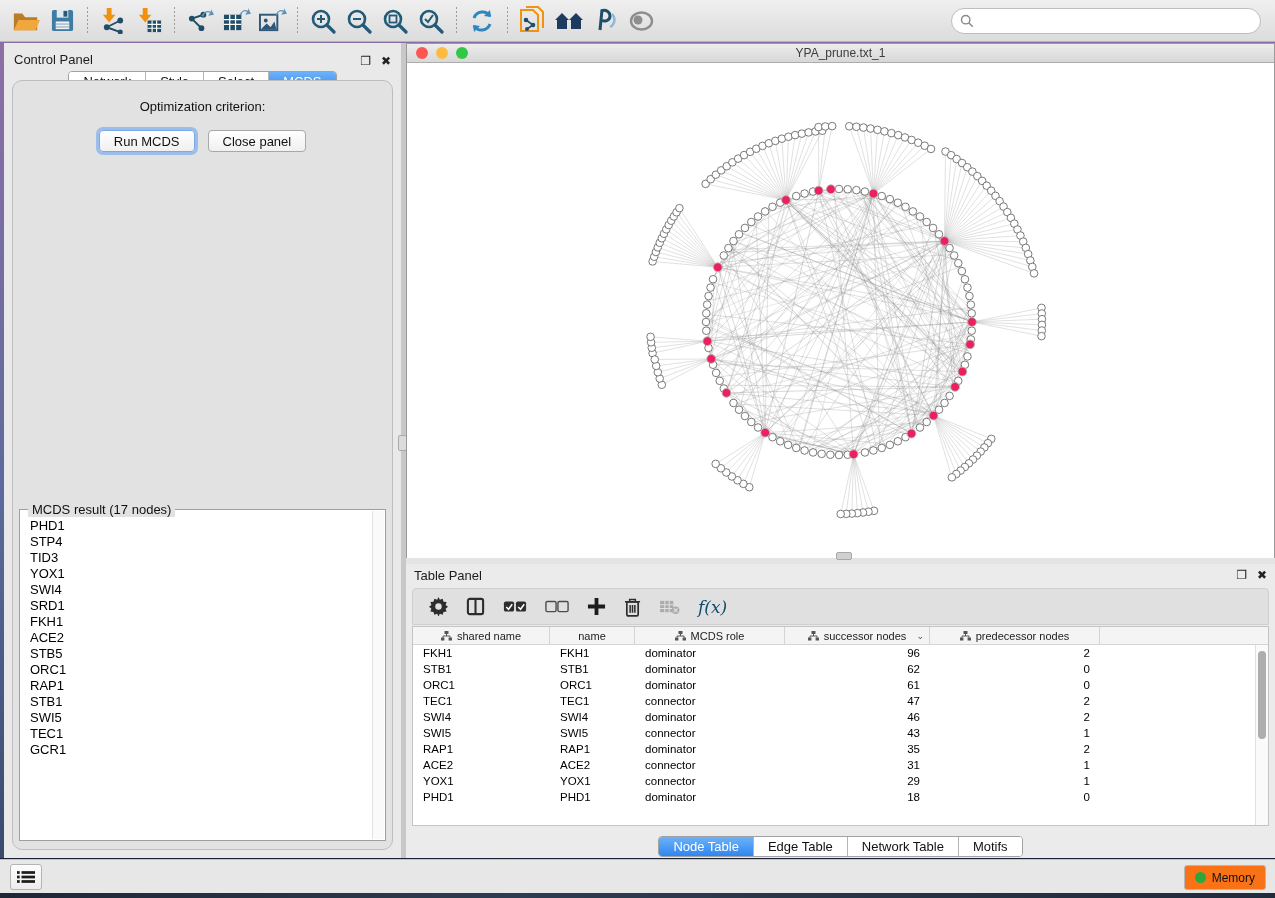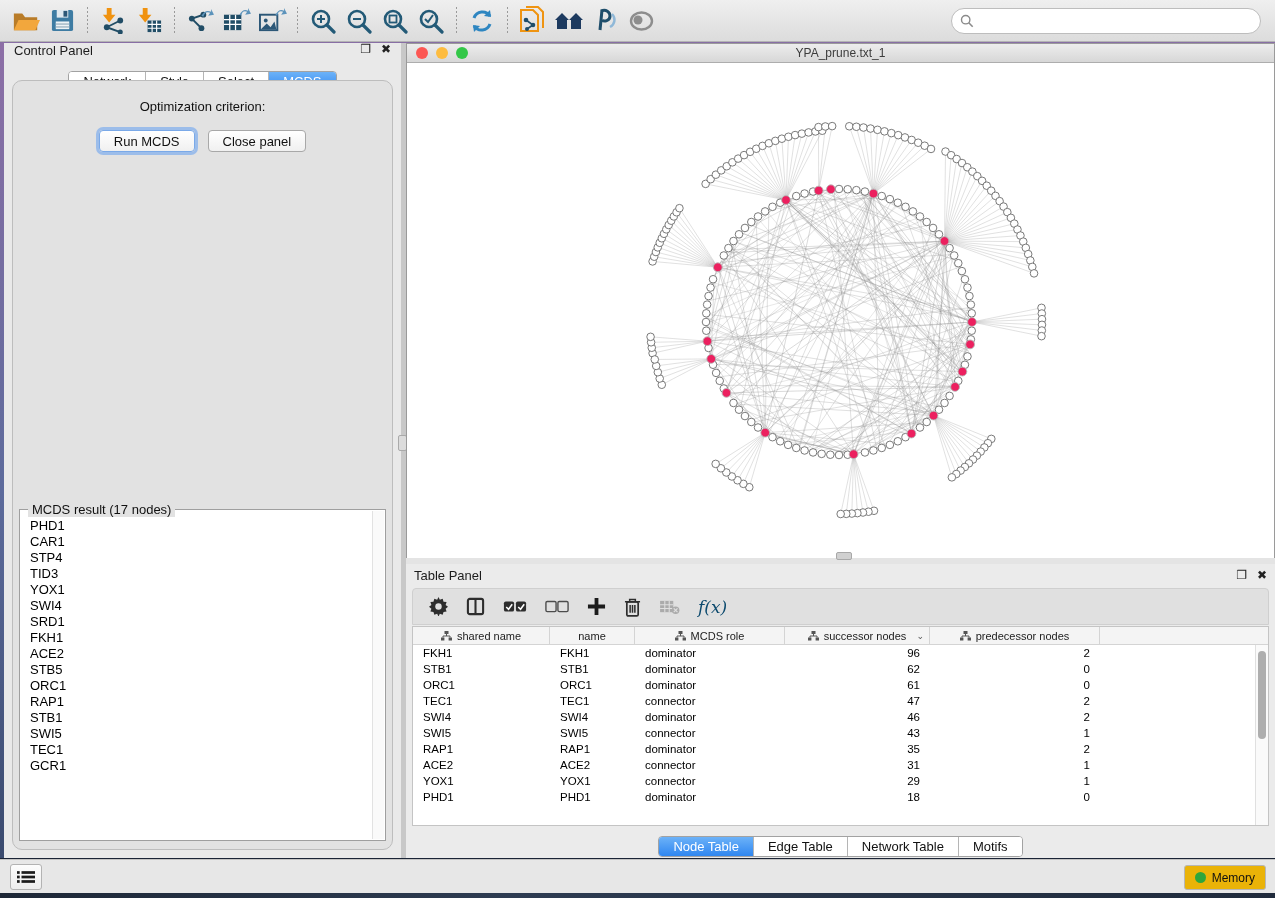--- a/index.html
+++ b/index.html
@@ -15,21 +15,21 @@
   .search-wrap { margin-left:auto; margin-right:6px; }
   .search-box { width:310px; height:26px; background:#fff; border:1px solid #bdbdbd; border-radius:13px;
     display:flex; align-items:center; padding:0 8px; }
   .search-box input { border:none; outline:none; flex:1; font-size:12px; background:transparent; }
 
   .main { position:absolute; left:0; top:43px; width:1275px; height:815px; }
   .desk-sliver { position:absolute; left:0; top:0; width:4px; height:815px; }
 
   
   .control-panel { position:absolute; left:4px; top:0; width:397px; height:815px; background:#e9e9e9; }
-  .cp-header { height:24px; display:flex; align-items:flex-start; padding:0 10px;gap:45px; }
+  .cp-header { height:24px; display:flex; align-items:flex-end; padding:0 10px;gap:45px; }
   .cp-title { font-size:13px; color:#1c1c1c; }
   .win-btns { margin-left:auto; display:flex; gap:10px; align-items:center; }
   .wb { font-size:12px; color:#222; line-height:1; cursor:default; }
   .tabs-row { display:flex; justify-content:center; margin-top:4px; }
   .seg { display:flex; border:1px solid #a2a2a2; border-radius:4px; overflow:hidden; background:#fff; height:21px; }
   .seg .seg-item { padding:0 14px; font-size:13px; color:#111; display:flex; align-items:center;
     border-right:1px solid #b5b5b5; background:#fff; }
   .seg .seg-item:last-child { border-right:none; }
   .seg .seg-item.sel { background:linear-gradient(180deg,#6cb2f8,#2f86f0); color:#fff; }
   .cp-box { position:absolute; left:8px; top:37px; width:381px; height:770px;
@@ -98,21 +98,21 @@
   .t-thumb { position:absolute; left:2px; top:6px; width:8px; height:88px; background:#aeaeae; border-radius:4px; }
   .tp-tabs { position:absolute; left:0; right:0; top:272px; display:flex; justify-content:center; }
 
   
   .status-bar { position:absolute; left:0; top:859px; width:1275px; height:34px; background:#e7e7e7;
     border-top:1px solid #c2c2c2; }
   .list-btn { position:absolute; left:10px; top:4px; width:32px; height:26px;
     background:linear-gradient(180deg,#fdfdfd,#ededed); border:1px solid #b3b3b3; border-radius:3px;
     display:flex; align-items:center; justify-content:center; }
   .mem-btn { position:absolute; right:9px; top:5px; height:25px; padding:0 10px;
-    background:#eab308; border:1px solid #b7b7b7; border-radius:3px;
+    background:#f97316; border:1px solid #b7b7b7; border-radius:3px;
     display:flex; align-items:center; gap:6px; font-size:12px; color:#111; }
   .mem-dot { width:11px; height:11px; border-radius:50%; }
   .desk-bottom { position:absolute; left:0; top:893px; width:1275px; height:5px;
     background:linear-gradient(90deg,#1d2736,#2e3c52 40%,#202b3c); }
 </style>
 </head>
 <body>
 
 <div class="desktop">
 
@@ -276,21 +276,20 @@
       <div class="cp-box">
         <div class="opt-label">Optimization criterion:</div>
         <div class="btn-row">
           <div class="pbtn focus">Run MCDS</div>
           <div class="pbtn">Close panel</div>
         </div>
         <div class="result-box">
           <span class="result-legend">MCDS result (17 nodes)</span>
           <div class="result-list" id="mcds-list">
               <div>PHD1</div>
-              <div>CAR1</div>
               <div>STP4</div>
               <div>TID3</div>
               <div>YOX1</div>
               <div>SWI4</div>
               <div>SRD1</div>
               <div>FKH1</div>
               <div>ACE2</div>
               <div>STB5</div>
               <div>ORC1</div>
               <div>RAP1</div>

